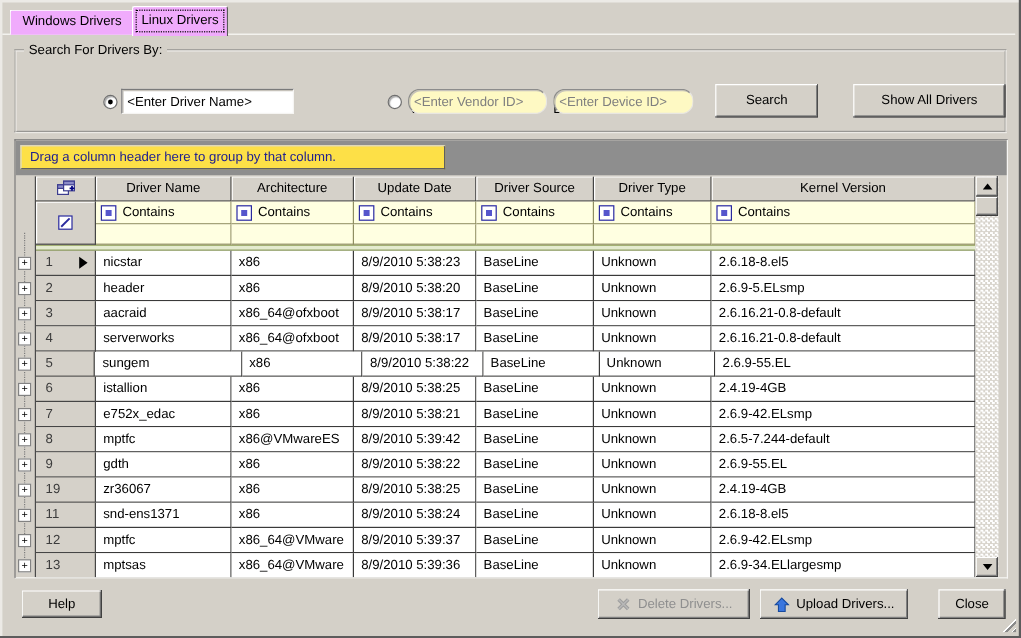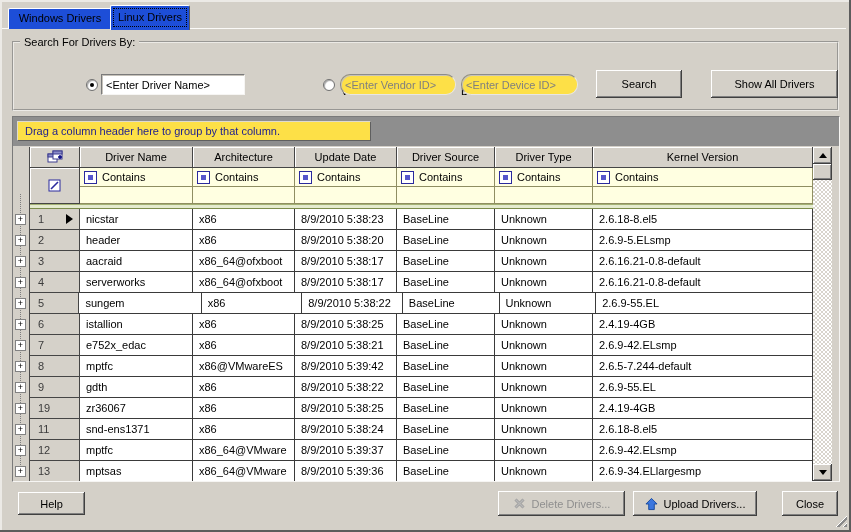--- a/index.html
+++ b/index.html
@@ -1,35 +1,35 @@
 <!DOCTYPE html>
 <html><head>
 <meta charset="utf-8">
 <style>
   *{margin:0;padding:0;box-sizing:border-box;font-family:"Liberation Sans",sans-serif;}
   html,body{background:#9a9a9a;}
   .dialog{position:relative;width:851px;height:532px;background:#d4d0c8;overflow:hidden;
     box-shadow:inset -2px -2px 0 #5c5c5c, inset 2px 2px 0 #eceae6;font-size:11px;color:#000;}
   
-  .tab{position:absolute;text-align:center;background:#1d4ed8;border:1px solid #808080;border-bottom:none;
+  .tab{position:absolute;text-align:center;background:#f0abfc;border:1px solid #808080;border-bottom:none;
     border-top-color:#fff;border-left-color:#fff;border-top-left-radius:2px;border-top-right-radius:2px;z-index:2;}
   .tab.inactive{left:8px;top:8px;width:104px;height:21px;line-height:19px;}
   .tab.active{left:110px;top:5px;width:80px;height:25px;line-height:22px;z-index:5;
     border-right-color:#5a5a5a;outline:1px dotted #000;outline-offset:-4px;}
   .panel-topline{position:absolute;left:2px;top:28px;right:5px;height:1px;background:#fbfaf8;z-index:1;}
   
   fieldset.search{position:absolute;left:12px;top:36px;width:827px;height:75px;border:2px groove #eceae6;}
   fieldset.search legend{margin-left:6px;padding:0 4px;font-size:11px;}
   .lbl{position:absolute;white-space:nowrap;margin-top:32px;}
   .radio{position:absolute;width:12px;height:12px;border-radius:50%;background:#fff;border:1px solid #6f6f6f;
     box-shadow:inset 1px 1px 1px #a8a8a8;}
   .radio.checked::after{content:"";position:absolute;left:3px;top:3px;width:4px;height:4px;border-radius:50%;background:#000;}
   .tin{position:absolute;height:21px;border:1px solid;border-color:#7a7a7a #f6f5f3 #f6f5f3 #7a7a7a;background:#fff;
     font-size:11px;padding:0 4px;color:#000;box-shadow:inset 1px 1px 0 #c6c2ba;}
-  .tin:disabled{background:#fde047;color:#7f7f7f;border-color:#8c8c8c #e8e6e2 #e8e6e2 #8c8c8c;border-radius:10px;}
+  .tin:disabled{background:#fef9c3;color:#7f7f7f;border-color:#8c8c8c #e8e6e2 #e8e6e2 #8c8c8c;border-radius:10px;}
   .btn{position:absolute;background:#d4d0c8;font-size:11px;color:#000;text-align:center;border:none;cursor:default;
     box-shadow:inset -1px -1px 0 #404040, inset 1px 1px 0 #ffffff, inset -2px -2px 0 #808080;
     display:flex;align-items:center;justify-content:center;gap:6px;}
   .btn.disabled{color:#8f8f8f;}
   .btn-help::first-letter{text-decoration:underline;}
   
   .gridpanel{position:absolute;left:12px;top:116px;width:828px;height:366px;background:#d4d0c8;overflow:hidden;
     border:1px solid;border-color:#7a7a7a #f6f5f3 #f6f5f3 #7a7a7a;}
   .groupstrip{position:absolute;left:0;top:0;right:0;height:29px;background:#8e8e8e;}
   .banner{position:absolute;left:4px;top:4px;width:354px;height:20px;background:#fde047;color:#21218f;

